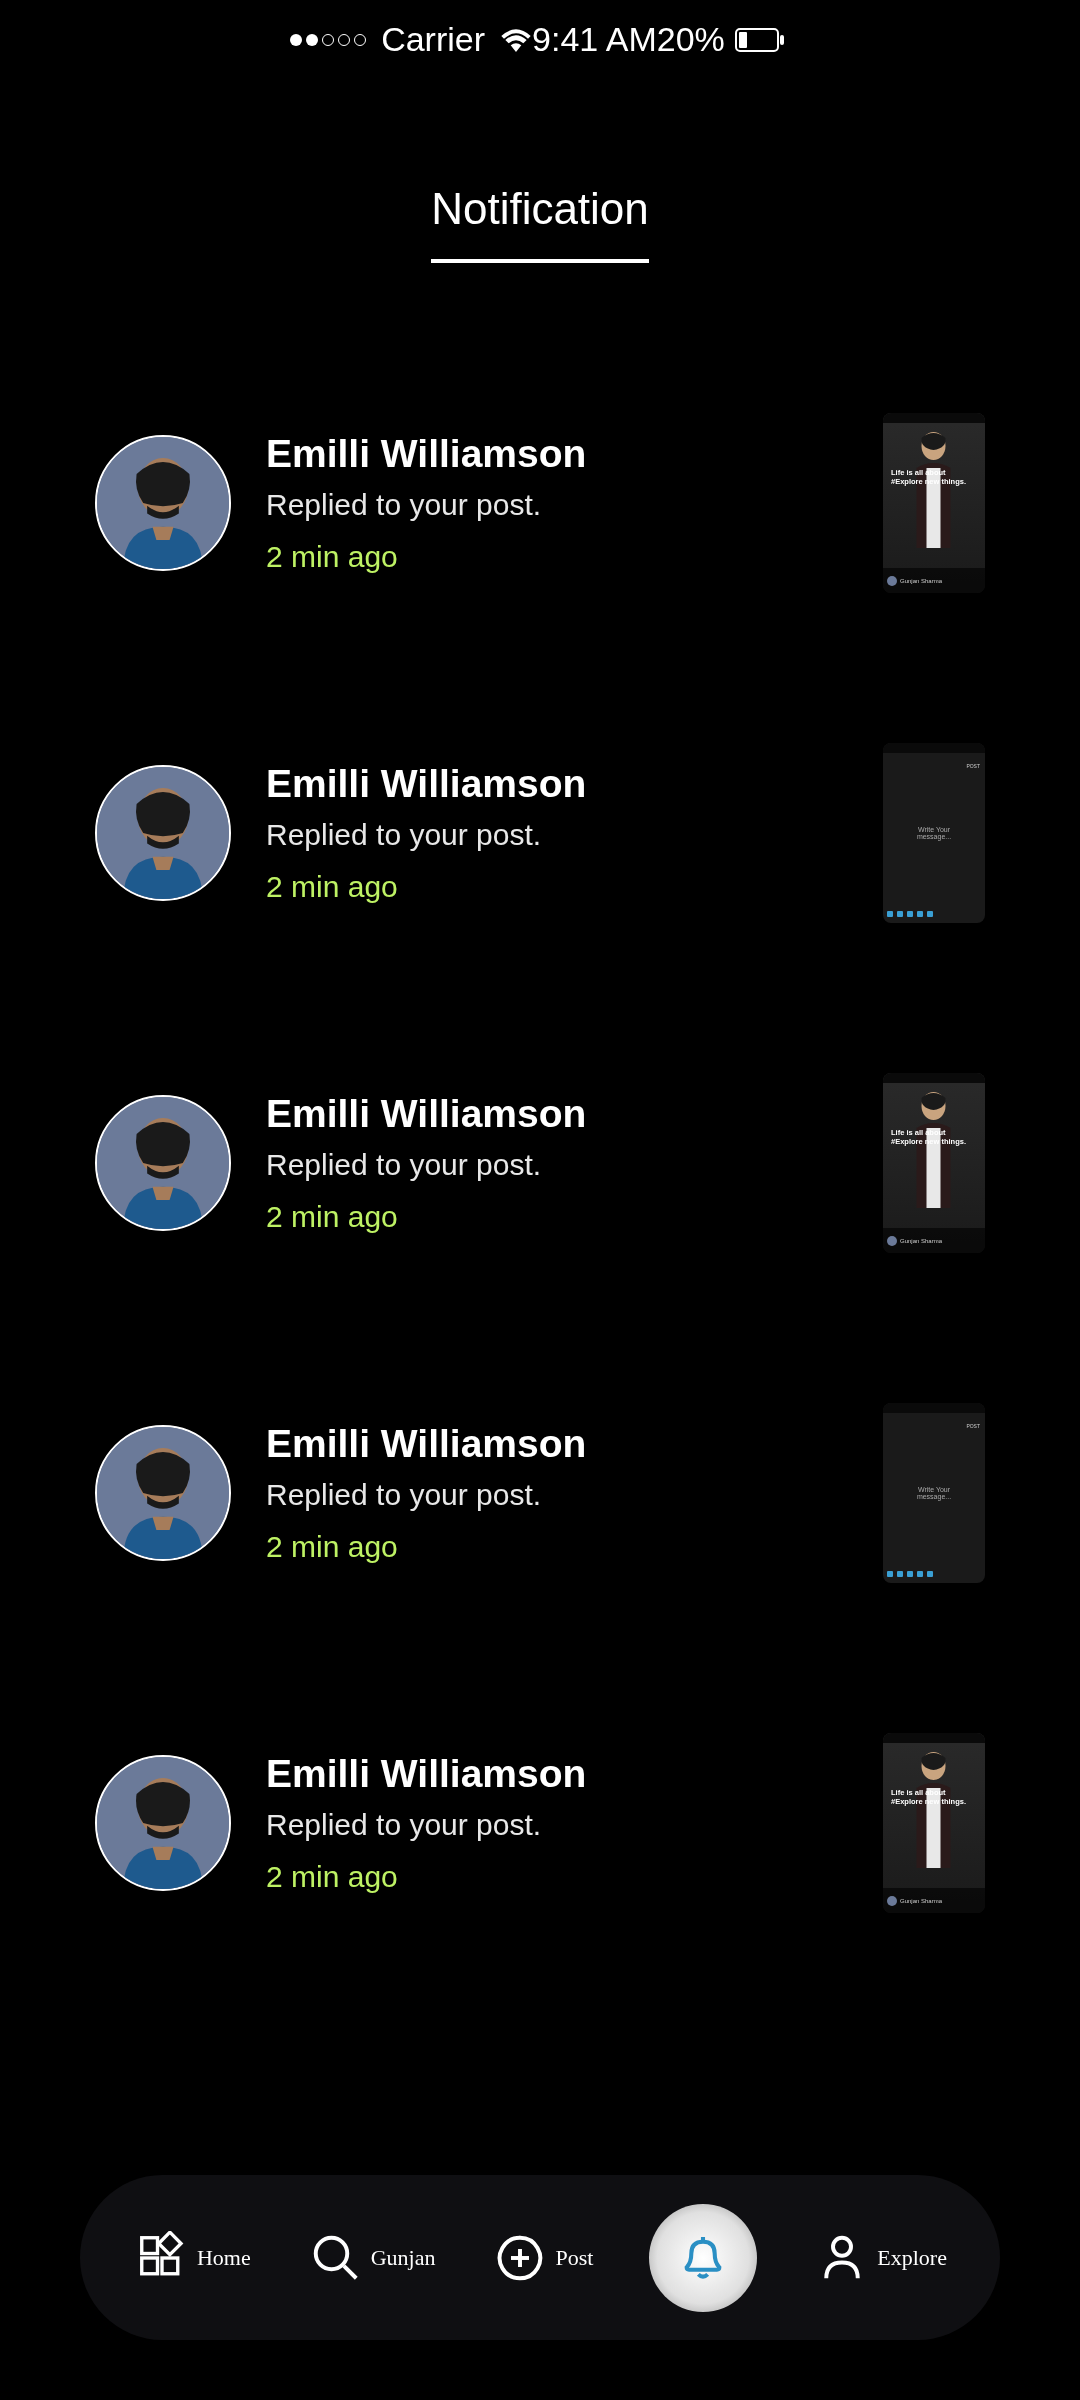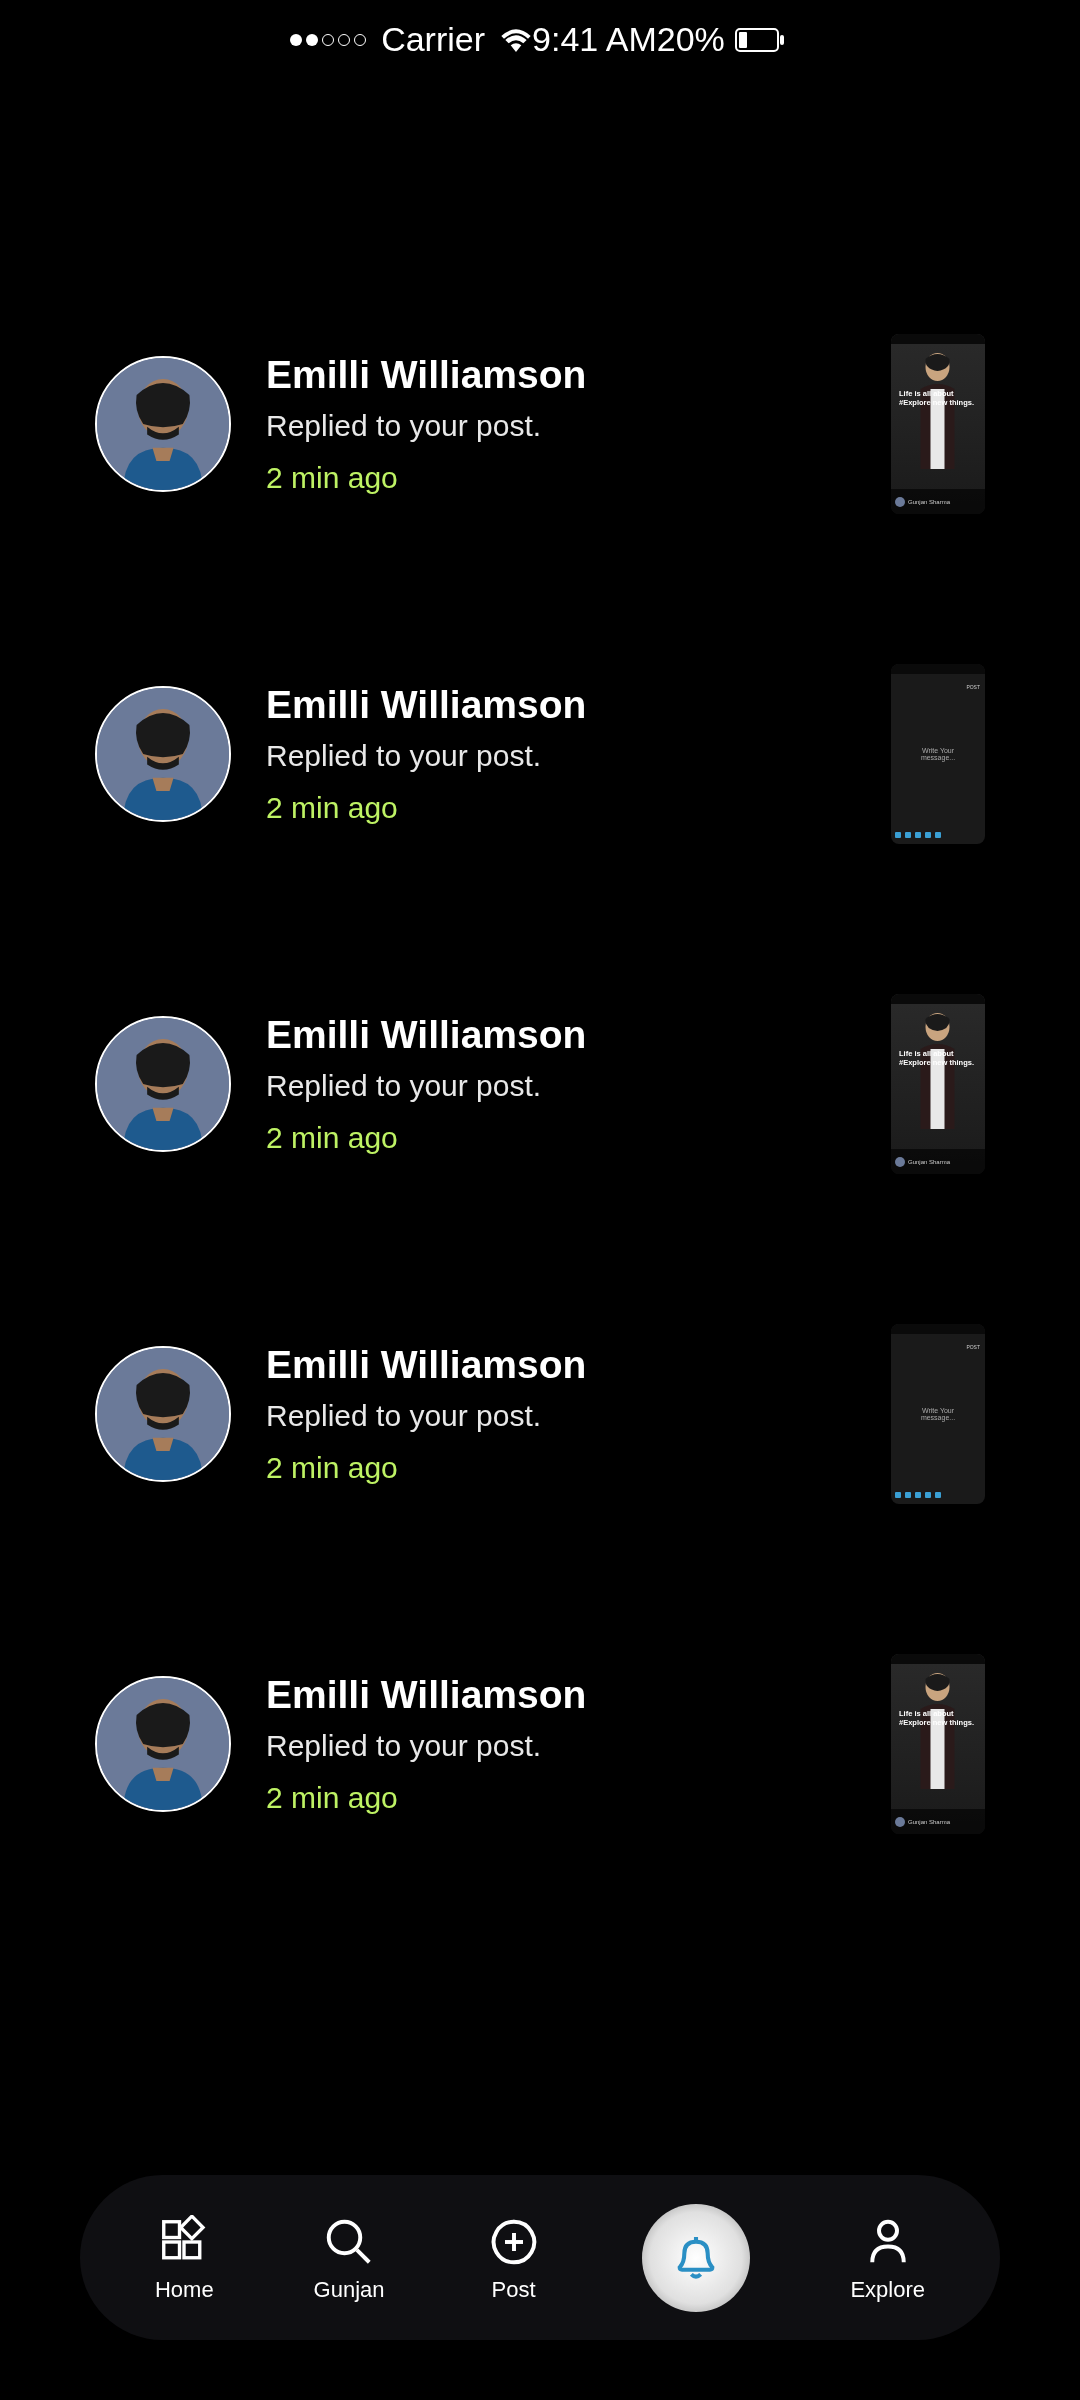--- a/index.html
+++ b/index.html
@@ -129,21 +129,21 @@
     margin-bottom: 18px;
   }
   
   .notification-time {
     font-size: 30px;
     font-weight: 400;
     color: #bef264;
   }
   
   .thumbnail {
-    width: 94px;
+    width: 102px;
     height: 180px;
     border-radius: 8px;
     flex-shrink: 0;
     position: relative;
     overflow: hidden;
   }
   
   .thumbnail.story {
     background: linear-gradient(180deg, #2a2a2a 0%, #1a1a1a 100%);
   }
@@ -257,24 +257,25 @@
     background: #0f0f12;
     border-radius: 85px;
     display: flex;
     justify-content: space-around;
     align-items: center;
     padding: 0 25px;
   }
   
   .nav-item {
     display: flex;
-    flex-direction: column;
+    flex-direction: row;
     align-items: center;
     gap: 6px;
     cursor: pointer;
+    font-family: Liberation Serif, serif;
   }
   
   .nav-icon {
     width: 58px;
     height: 58px;
     display: flex;
     align-items: center;
     justify-content: center;
   }
   
@@ -319,20 +320,21 @@
       <svg width="50" height="24" viewBox="0 0 50 24">
         <rect x="1" y="1" width="42" height="22" rx="4" stroke="#fff" stroke-width="2" fill="none"></rect>
         <rect x="4" y="4" width="8" height="16" rx="1" fill="#fff"></rect>
         <rect x="45" y="7" width="4" height="10" rx="2" fill="#fff"></rect>
       </svg>
     </span>
   </div>
 </div>
 
 <div class="tabs">
+  <div class="tab active">Notification</div>
 </div>
 
 <div class="notification-list">
 
   <div class="notification-item">
     <div class="avatar">
       <svg viewBox="0 0 100 100">
         <rect width="100" height="100" fill="#6b7a99"></rect>
         <ellipse cx="50" cy="38" rx="19" ry="22" fill="#a67c5a"></ellipse>
         <path d="M30 28 Q50 10 70 28 Q72 40 65 50 Q50 55 35 50 Q28 40 30 28" fill="#1a1a1a"></path>

